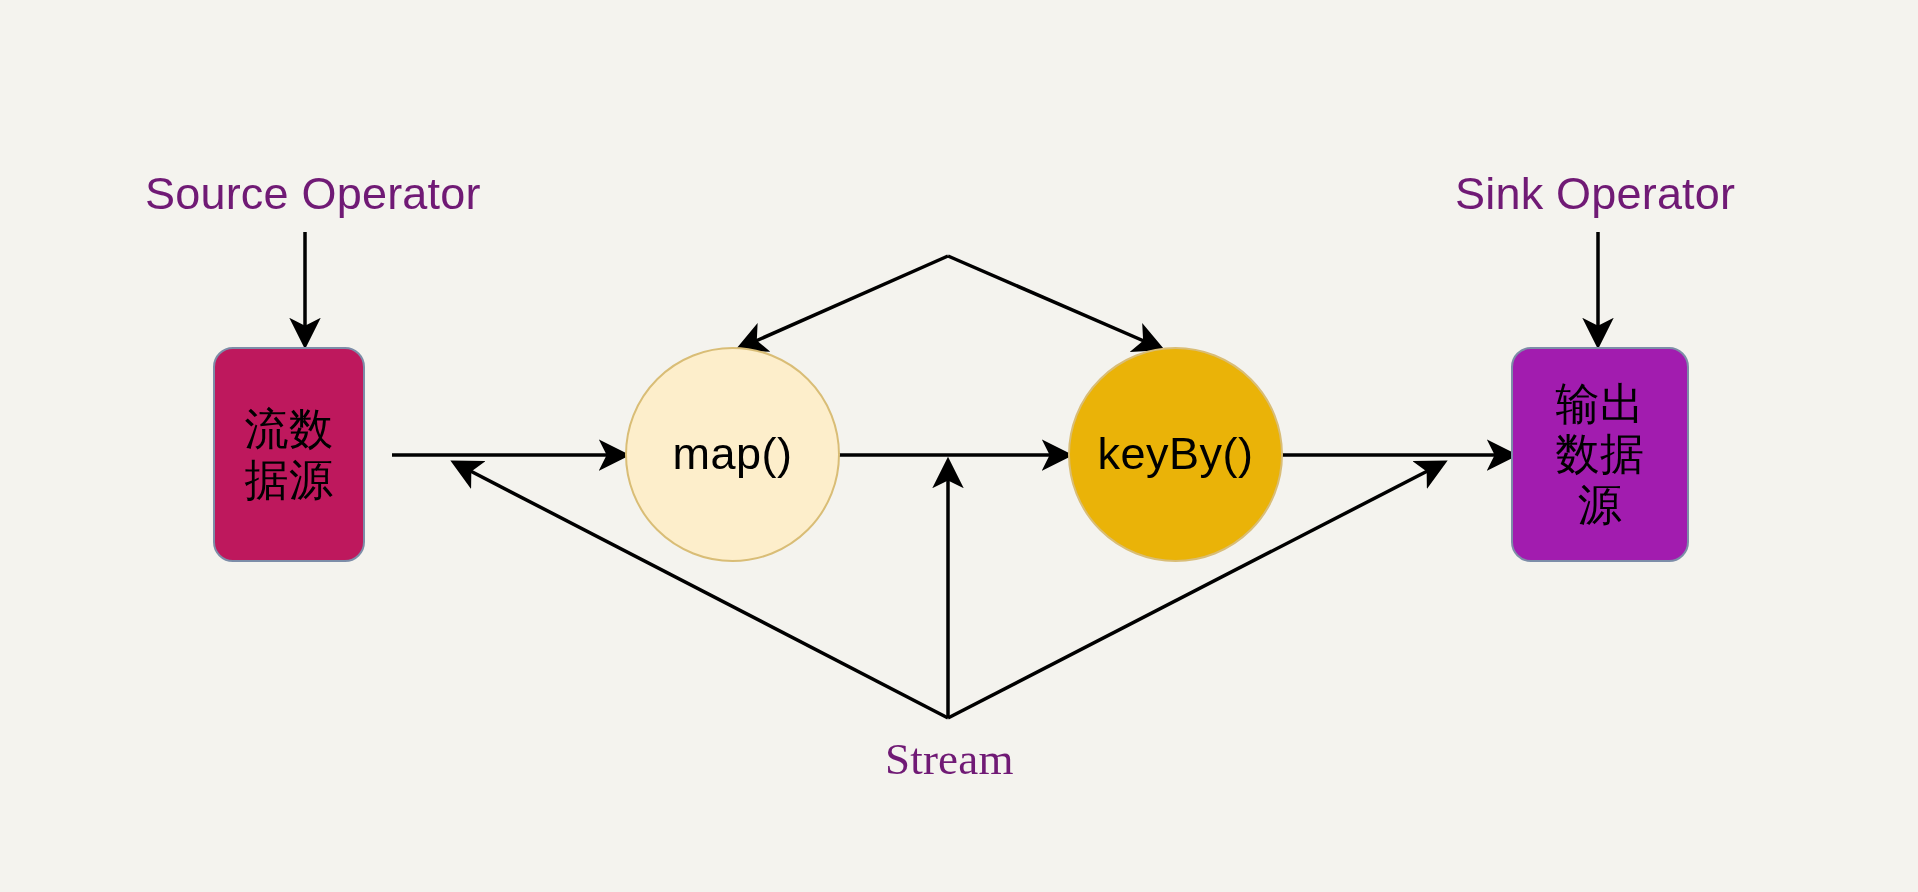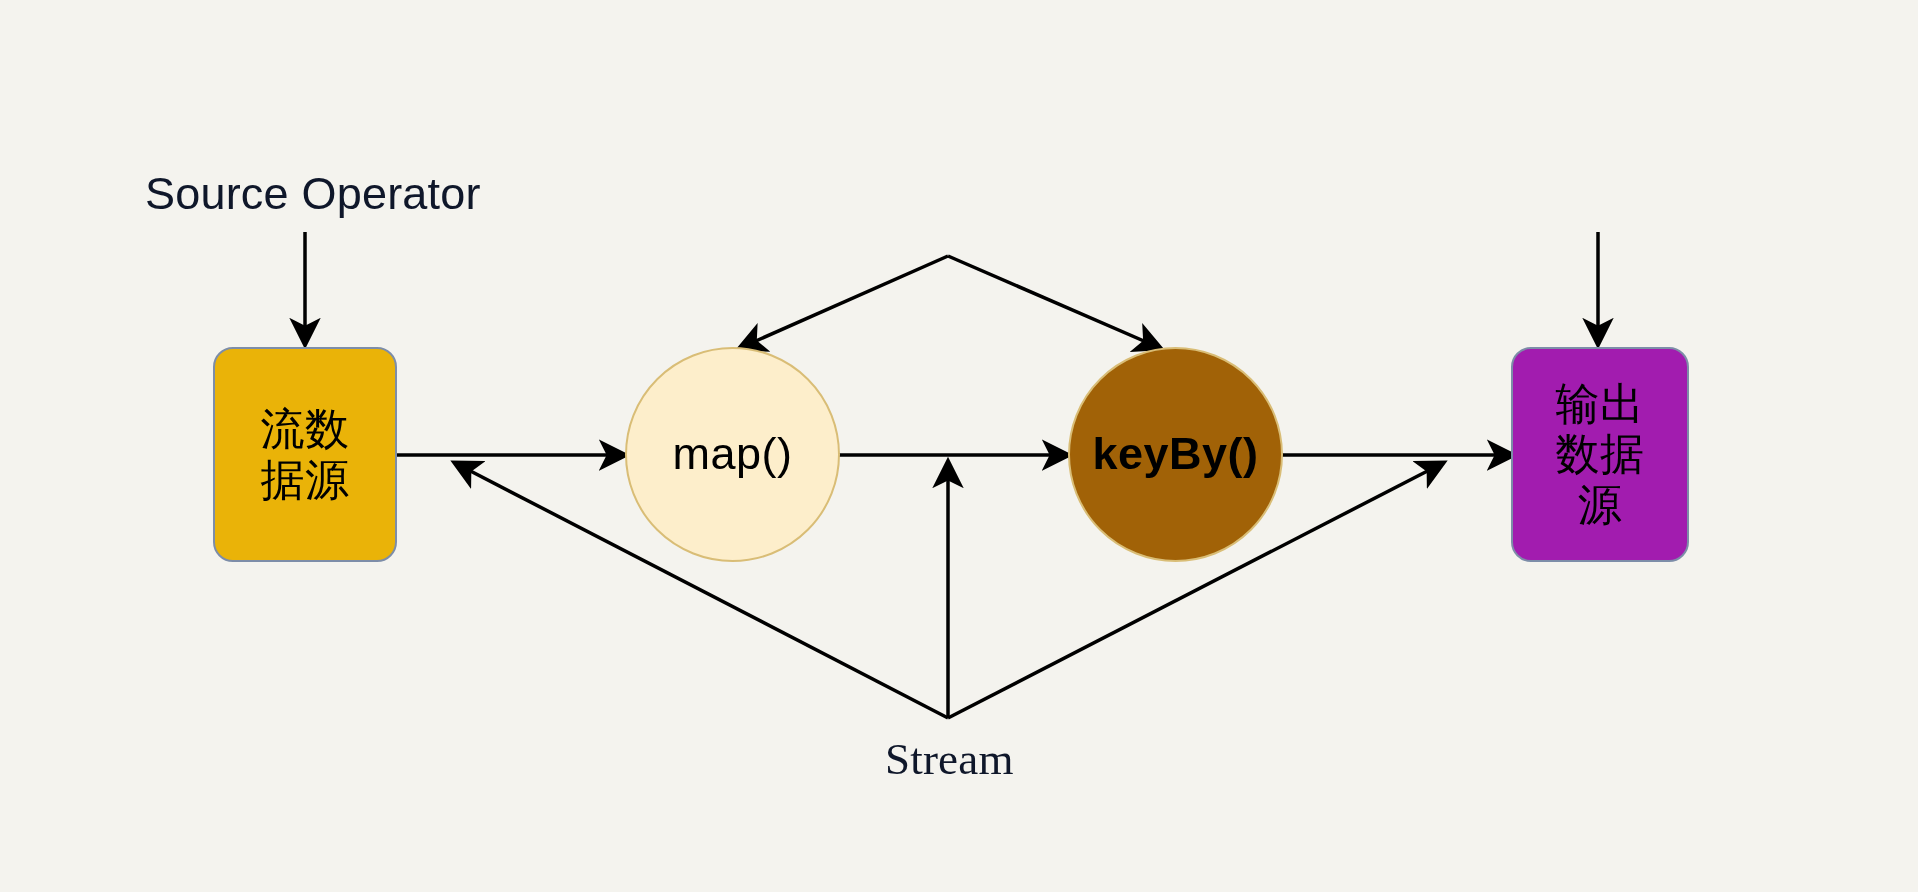--- a/index.html
+++ b/index.html
@@ -47,21 +47,21 @@
   }
   .circle-node {
     border-radius: 50%;
     border: 2px solid #d9bd76;
     font-size: 45px;
     align-items: center;
   }
   .caption {
     position: absolute;
     font-size: 45px;
-    color: #0f172a;
+    color: #701a75;
     white-space: nowrap;
     letter-spacing: 0.2px;
   }
   .cjk-stack {
     display: block;
     font-size: 44px;
     line-height: 1.14;
   }
 </style>
 </head>
@@ -93,35 +93,36 @@
     <line x1="948" y1="718" x2="455" y2="463" stroke="#000" stroke-width="3.5" marker-end="url(#arrowEnd)"></line>
 
     <line x1="948" y1="718" x2="948" y2="462" stroke="#000" stroke-width="3.5" marker-end="url(#arrowEnd)"></line>
 
     <line x1="948" y1="718" x2="1443" y2="463" stroke="#000" stroke-width="3.5" marker-end="url(#arrowEnd)"></line>
   </svg>
 
   <div class="caption" style="left:145px; top:168px;">Source Operator</div>
 
 
+  <div class="caption" style="left:1455px; top:168px;">Sink Operator</div>
 
   <div class="caption" style="left:885px; top:733px;font-family:Liberation Serif, serif;">Stream</div>
 
-  <div class="node-label-box rect-node" style="left:213px; top:347px; width:184px; height:215px; background:#eab308;">
+  <div class="node-label-box rect-node" style="left:213px; top:347px; width:152px; height:215px; background:#be185d;">
     <span>
       <span class="cjk-stack">流数</span>
       <span class="cjk-stack">据源</span>
     </span>
   </div>
 
   <div class="node-label-box circle-node" style="left:625px; top:347px; width:215px; height:215px; background:#fdeecb;">
     <span>map()</span>
   </div>
 
-  <div class="node-label-box circle-node" style="left:1068px; top:347px; width:215px; height:215px; background:#a16207;font-weight:bold;">
+  <div class="node-label-box circle-node" style="left:1068px; top:347px; width:215px; height:215px; background:#eab308;">
     <span>keyBy()</span>
   </div>
 
   <div class="node-label-box rect-node" style="left:1511px; top:347px; width:178px; height:215px; background:#a21caf;">
     <span>
       <span class="cjk-stack">输出</span>
       <span class="cjk-stack">数据</span>
       <span class="cjk-stack">源</span>
     </span>
   </div>

